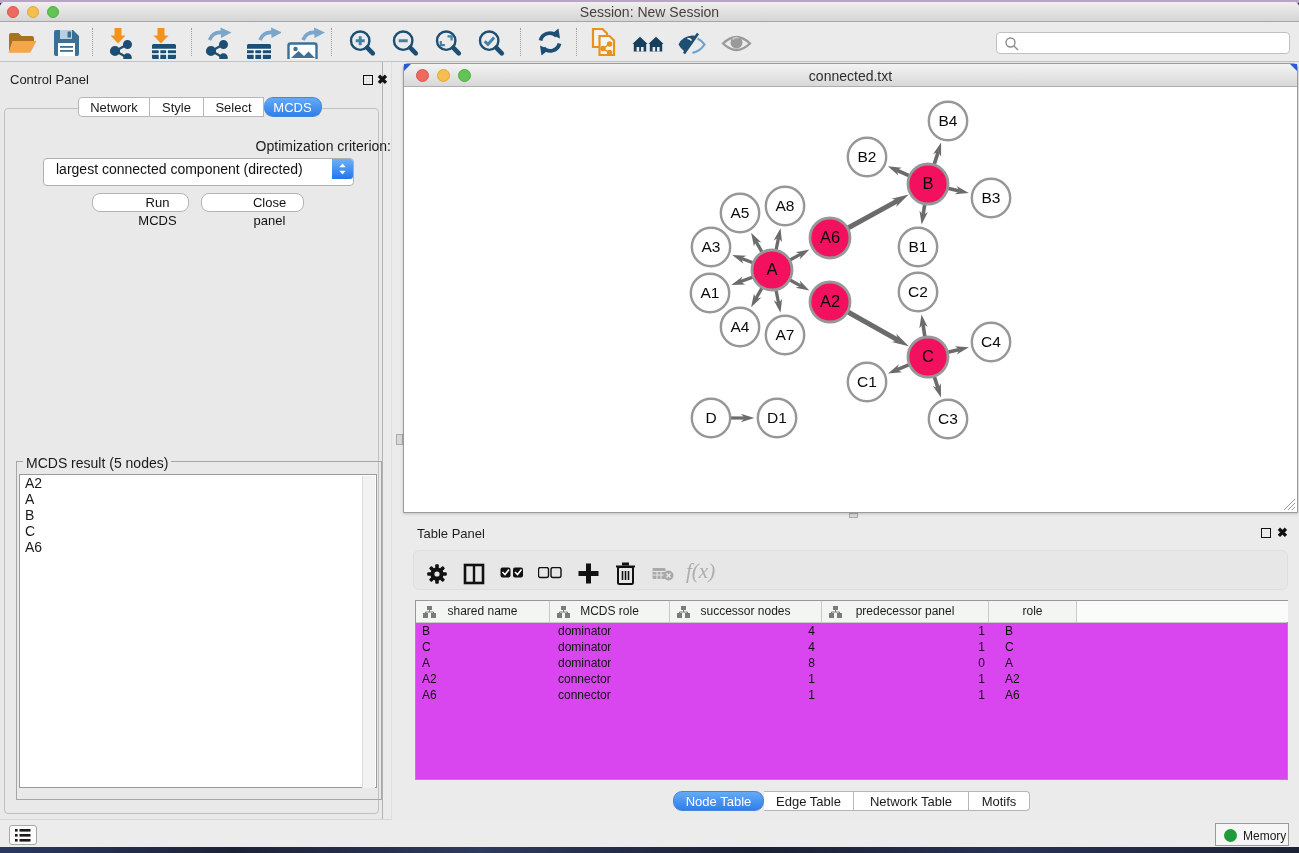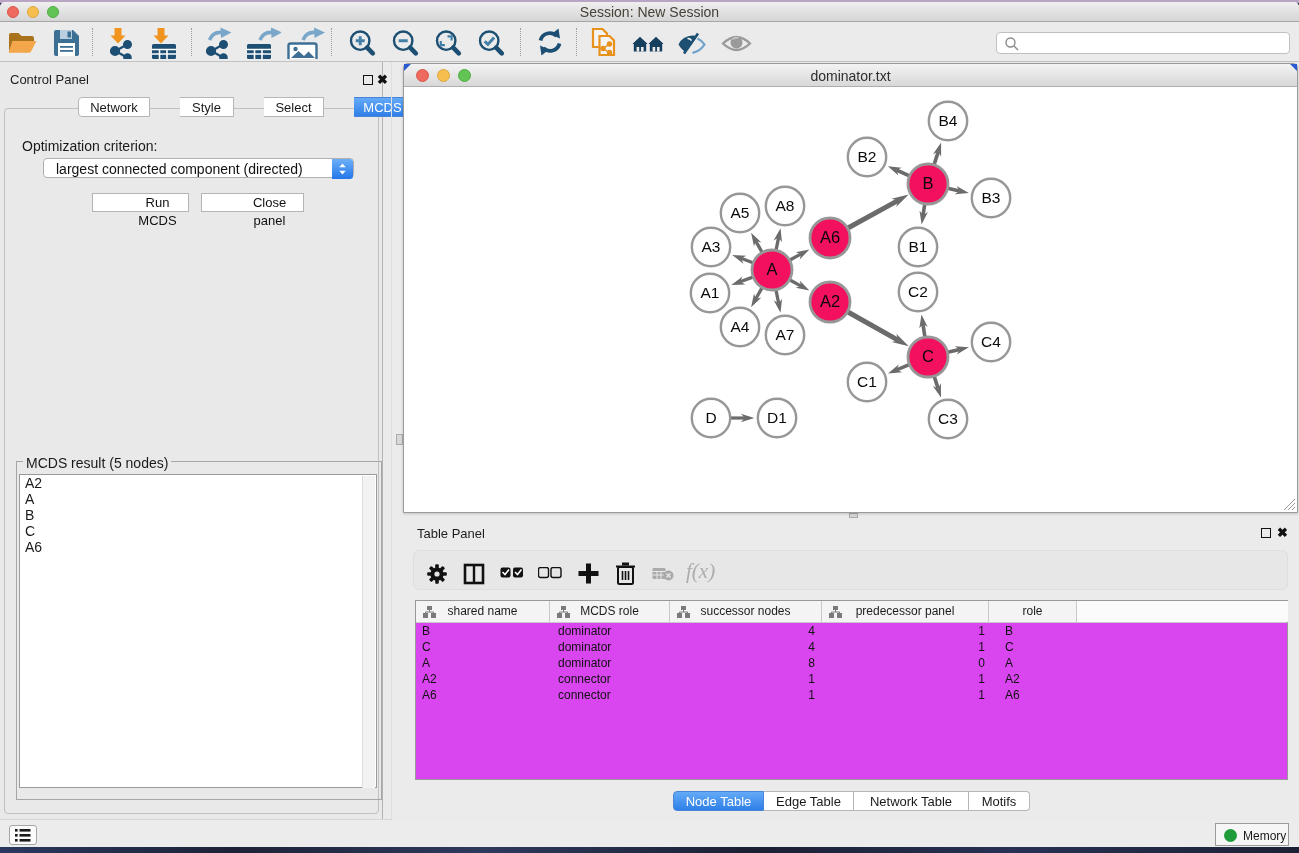--- a/index.html
+++ b/index.html
@@ -38,22 +38,22 @@
   #ctrlpanel { left:0; top:60px; width:383px; height:759px; background:#e9e9e9;
       border-right:1px solid #b2b2b2; }
   #ctrlbox { position:absolute; left:4px; top:46px; width:375px; height:706px;
       border:1px solid #c0c0c0; border-radius:4px; background:#e9e9e9; }
   
   .seg { position:absolute; display:flex; height:20px; }
   .seg .s { height:20px; background:#ffffff; border:1px solid #b6b6b6; border-left:none;
       font-size:13px; color:#1a1a1a; text-align:center; line-height:19px; }
   .seg .s:first-child { border-left:1px solid #b6b6b6; border-radius:4px 0 0 4px; }
   .seg .s:last-child { border-radius:0 4px 4px 0; }
-  .seg .s.sel { background:linear-gradient(#64aaf7,#2e7fe8); color:#fff; border-color:#4a84d8; }
-  .btn { position:absolute; background:#ffffff; border:1px solid #b4b4b4; border-radius:0;
+  .seg .s.sel { background:linear-gradient(#64aaf7,#2e7fe8); color:#fff; border-color:#4a84d8;border-radius:9px; }
+  .btn { position:absolute; background:#ffffff; border:1px solid #b4b4b4; border-radius:8px;
       text-align:center; font-size:13px; color:#111;padding-left:34px; }
   
   #iframe { left:403px; top:63px; width:895px; height:450px;
       border:1px solid #9b9b9b; border-radius:5px 5px 0 0; background:#fff;
       box-shadow:0 1px 3px rgba(0,0,0,0.18); }
   #iftitle { position:absolute; left:0; top:0; width:100%; height:23px;
       background:linear-gradient(#f3f3f3,#d8d8d8); border-bottom:1px solid #aeaeae;
       border-radius:5px 5px 0 0; }
   #iftitle .title { position:absolute; left:0; right:0; top:4px; text-align:center;
       color:#2e2e2e; font-size:13px; }
@@ -236,28 +236,28 @@
           <circle cx="6.5" cy="6.5" r="4.5" fill="none" stroke="#8a8a8a" stroke-width="1.4"></circle>
           <line x1="10" y1="10" x2="14" y2="14" stroke="#8a8a8a" stroke-width="1.4"></line>
         </svg>
       </div>
     </div>
     <div id="ctrlpanel" class="abs">
       <div class="paneltitle" style="position:absolute;left:10px;top:10px;">Control Panel</div>
       <div class="wbtn-sq" style="left:363px;top:13px;"></div>
       <div class="wbtn-x" style="left:377px;top:13px;">✖</div>
       <div id="ctrlbox"></div>
-      <div class="seg" style="left:78px;top:35px;gap:30px;">
+      <div class="seg" style="left:78px;top:35px;">
         <div class="s" style="width:72px;">Network</div>
         <div class="s" style="width:54px;">Style</div>
         <div class="s" style="width:60px;">Select</div>
         <div class="s sel" style="width:58px;">MCDS</div>
       </div>
-      <div style="position:absolute;left:22px;top:76px;width:383px;text-align:left;font-size:14px;">Optimization criterion:</div>
-      <div style="position:absolute;left:43px;top:96px;width:311px;height:20px;background:#fff;border:1px solid #b0b0b0;border-radius:4px;padding-left:20px;">
+      <div style="position:absolute;left:8px;top:76px;width:383px;text-align:right;font-size:14px;">Optimization criterion:</div>
+      <div style="position:absolute;left:43px;top:96px;width:311px;height:28px;background:#fff;border:1px solid #b0b0b0;border-radius:4px;padding-left:20px;">
         <div style="position:absolute;left:12px;top:2px;font-size:14px;color:#111;">largest connected component (directed)</div>
         <div style="position:absolute;right:0;top:0;width:21px;height:20px;border-radius:0 3px 3px 0;background:linear-gradient(#6db0f8,#2376ea);">
           <svg width="21" height="20" viewBox="0 0 21 20">
             <path d="M7.3 8.2 L10.5 4.5 L13.7 8.2z" fill="#fff"></path>
             <path d="M7.3 11.8 L10.5 15.5 L13.7 11.8z" fill="#fff"></path>
           </svg>
         </div>
       </div>
       <div class="btn" style="left:92px;top:131px;width:97px;height:19px;line-height:18px;">Run MCDS</div>
       <div class="btn" style="left:201px;top:131px;width:103px;height:19px;line-height:18px;">Close panel</div>
@@ -288,21 +288,21 @@
       <div style="position:absolute;left:1215px;top:3px;width:74px;height:23px;background:#f6f6f6;border:1px solid #9a9a9a;">
         <div style="position:absolute;left:8px;top:5px;width:13px;height:13px;border-radius:50%;background:#1f9c39;"></div>
         <div style="position:absolute;left:27px;top:5px;font-size:12px;">Memory</div>
       </div>
     </div>
     <div id="iframe" class="abs" style="top:61px;">
       <div id="iftitle">
         <div class="tl" style="left:12px;top:5px;width:13px;height:13px;background:#ee6a5e;border:0.5px solid #d8574b;"></div>
         <div class="tl" style="left:33px;top:5px;width:13px;height:13px;background:#f5be4e;border:0.5px solid #dda73e;"></div>
         <div class="tl" style="left:54px;top:5px;width:13px;height:13px;background:#61c454;border:0.5px solid #50ad43;"></div>
-        <div class="title" style="font-size:14px;">dominator.txt</div>
+        <div class="title" style="font-size:14px;">connected.txt</div>
         <svg width="7" height="7" style="position:absolute;left:0;top:0;">
             <path d="M0 0 h7 L0 7z" fill="#2a5bd0"></path>
           </svg>
         <svg width="7" height="7" style="position:absolute;right:0;top:0;">
             <path d="M0 0 h7 v7z" fill="#2a5bd0"></path>
           </svg>
       </div>
       <div style="position:absolute;left:0;top:24px;width:893px;height:424px;background:#fff;">
         <svg width="893" height="424" viewBox="0 0 893 424" style="position:absolute;left:0;top:0;">
         <line x1="350.2" y1="188.6" x2="336.1" y2="193.8" stroke="#6b6b6b" stroke-width="3.3"></line>

